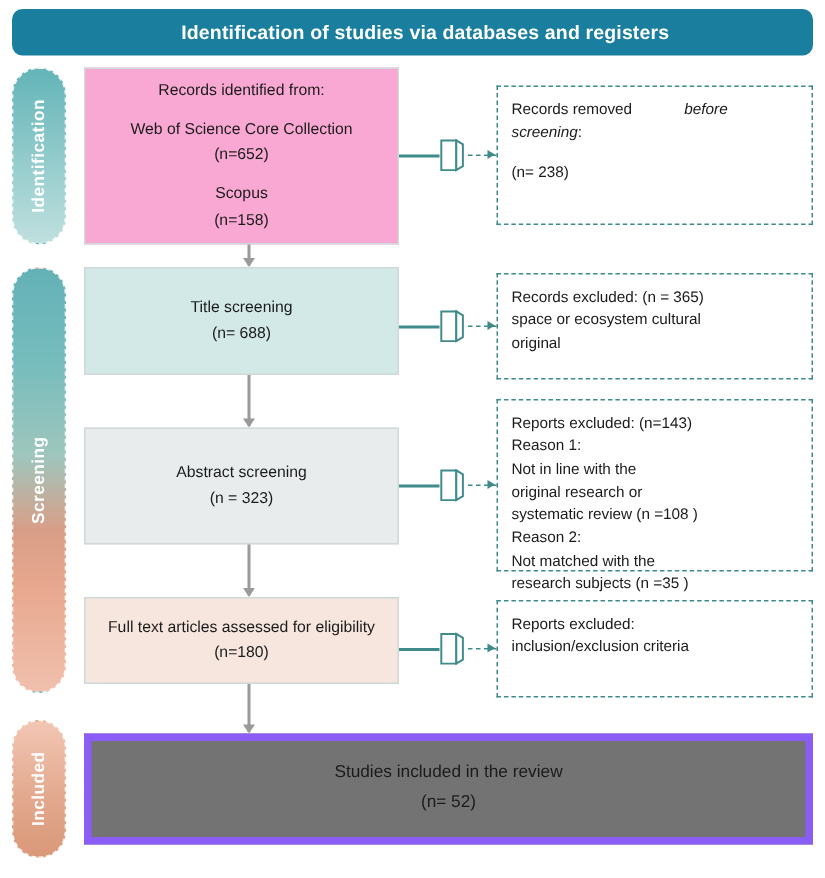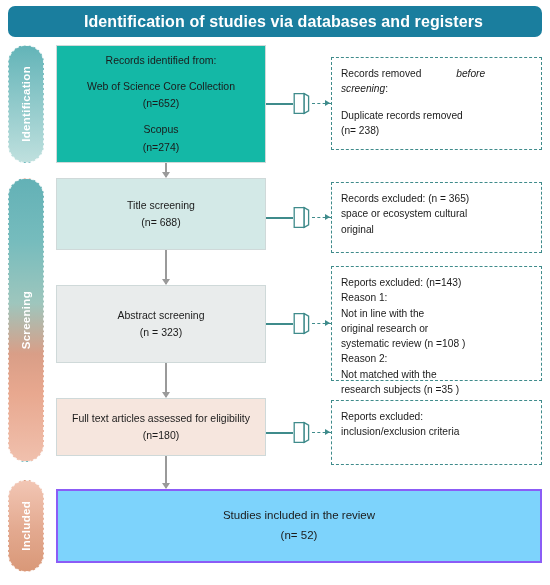--- a/index.html
+++ b/index.html
@@ -10,21 +10,21 @@
   }
   .abs{position:absolute;box-sizing:border-box;}
 
   
   #header-bar{
     left:8px;top:6px;width:534px;height:31px;
     background:#1a7e9e;border-radius:7px;
     display:flex;align-items:center;justify-content:center;
   }
   #header-bar .txt{
-    color:#ffffff;font-size:16px;font-weight:bold;letter-spacing:.1px;margin-left:17px;
+    color:#ffffff;font-size:13px;font-weight:bold;letter-spacing:.1px;margin-left:17px;
   }
 
   
   .pill{
     left:8px;width:36px;border-radius:18px;
     border:1px dashed rgba(255,255,255,.85);
     display:flex;align-items:center;justify-content:center;
   }
   .pill .plabel{
     writing-mode:vertical-rl;transform:rotate(180deg);
@@ -37,26 +37,26 @@
     background:linear-gradient(180deg,#63b1b6 0%,#76bcbd 22%,#9ec6bd 44%,#d99e87 62%,#e8a88f 76%,#f0c0ad 100%);}
   #pill-included{top:480px;height:92px;
     background:linear-gradient(180deg,#f2c6b4 0%,#e3a98f 55%,#d99878 100%);}
 
   
   .lbox{
     left:56px;width:210px;border:1px solid #cfd9d9;
     display:flex;flex-direction:column;align-items:center;justify-content:center;
     text-align:center;font-size:10.5px;line-height:1.65;padding:6px 8px;
   }
-  #box-records{top:45px;height:118px;background:#14b8a6;}
+  #box-records{top:45px;height:118px;background:#f9a8d4;}
   #box-title{top:178px;height:72px;background:#d3e9e7;}
   #box-abstract{top:285px;height:78px;background:#e9ecec;}
   #box-fulltext{top:398px;height:58px;background:#f6e6de;}
-  #box-included{left:56px;top:489px;width:486px;height:74px;background:#7dd3fc;
-    border:2px solid #8b5cf6;display:flex;flex-direction:column;
+  #box-included{left:56px;top:489px;width:486px;height:74px;background:#737373;
+    border:5px solid #8b5cf6;display:flex;flex-direction:column;
     justify-content:center;text-align:center;
     font-size:11.5px;line-height:1.7;}
   .lbox .sp{display:block;height:9px;}
 
   
   .rbox{
     left:331px;width:211px;border:1.4px dashed #3f8b8b;
     padding:8px 9px;box-sizing:border-box;
     font-size:10.2px;line-height:1.5;text-align:left;background:#ffffff;
   }
@@ -121,21 +121,21 @@
   <span class="plabel">Included</span>
 </div>
 
 <div class="abs lbox" id="box-records">
   <span>Records identified from:</span>
   <span class="sp"></span>
   <span>Web of Science Core Collection</span>
   <span>(n=652)</span>
   <span class="sp"></span>
   <span>Scopus</span>
-  <span>(n=274)</span>
+  <span>(n=158)</span>
 </div>
 
 <div class="abs lbox" id="box-title">
   <span>Title screening</span>
   <span>(n= 688)</span>
 </div>
 
 <div class="abs lbox" id="box-abstract">
   <span>Abstract screening</span>
   <span>(n = 323)</span>
@@ -149,21 +149,20 @@
 <div class="abs" id="box-included">
   <span>Studies included in the review</span>
   <span>(n= 52)</span>
 </div>
 
 <div class="abs rbox" id="rbox-removed">
   <div>
     <span>Records removed </span><i>before screening</i><span>:</span>
   </div>
   <div style="height:11px"></div>
-  <div>Duplicate records removed</div>
   <div>(n= 238)</div>
 </div>
 
 <div class="abs rbox" id="rbox-titleexcl">
   <div>Records excluded: (n = 365)</div>
   <div>space or ecosystem cultural</div>
   <div>original</div>
 </div>
 
 <div class="abs rbox" id="rbox-reports">

